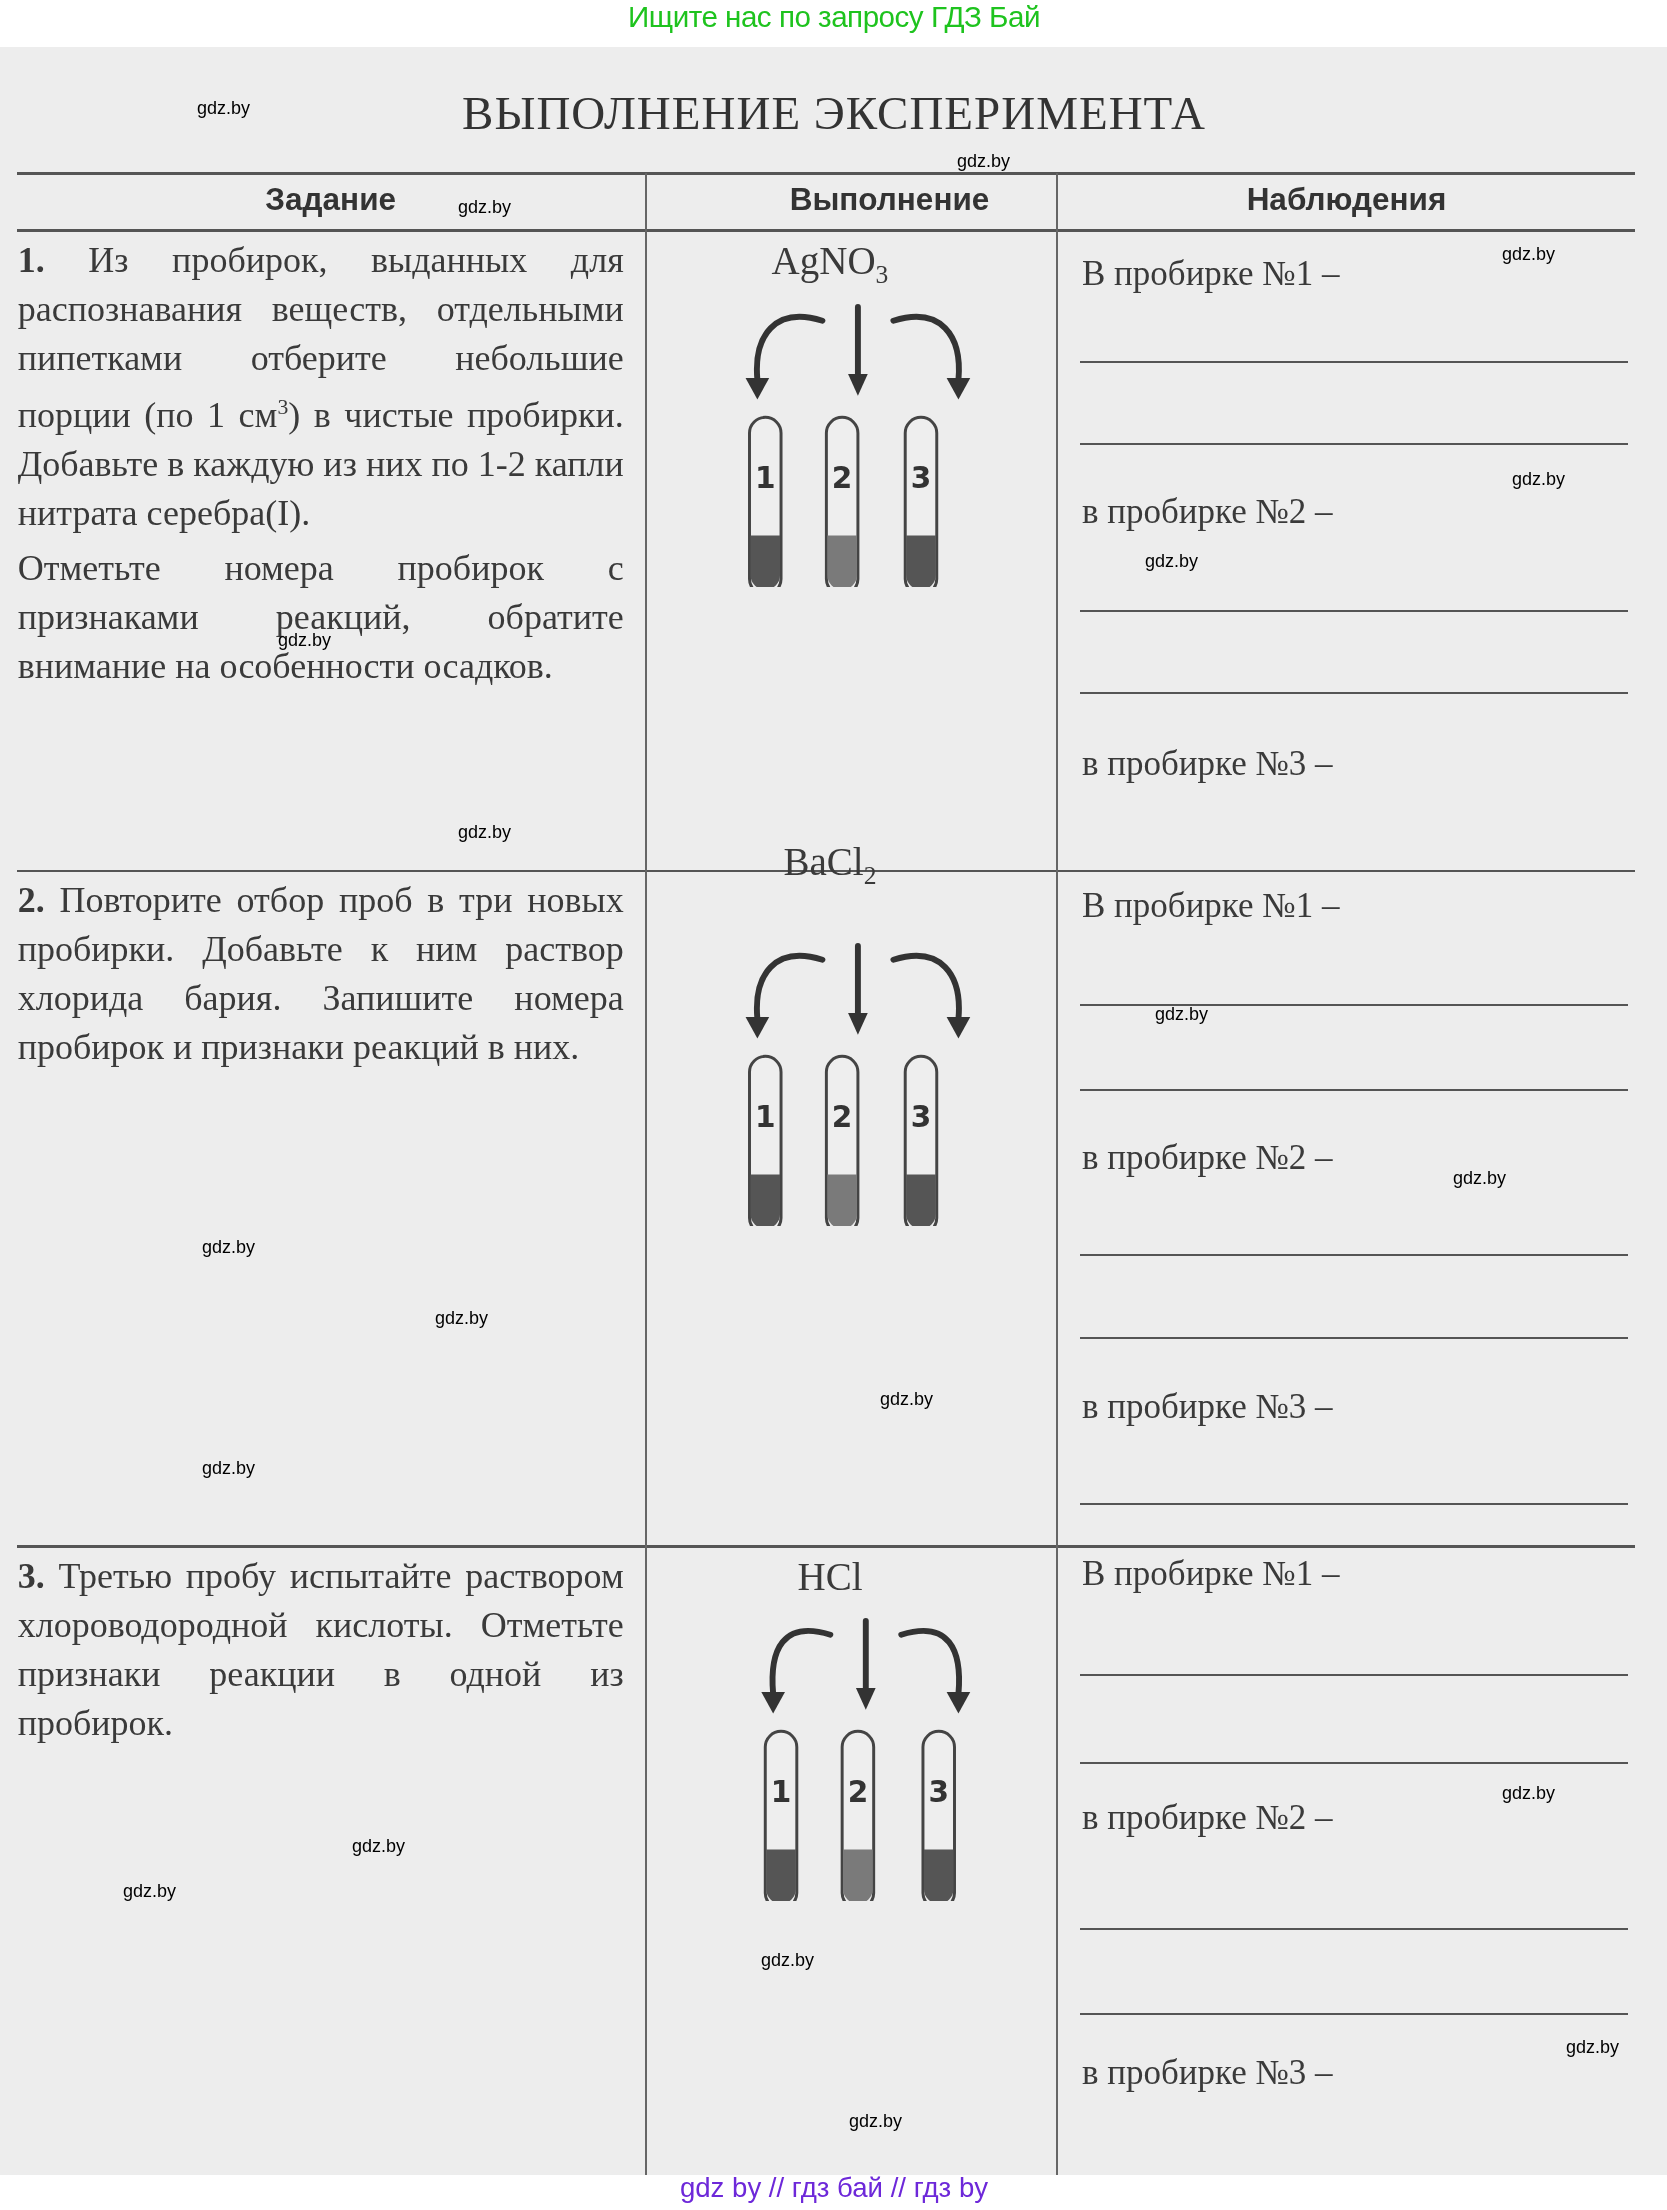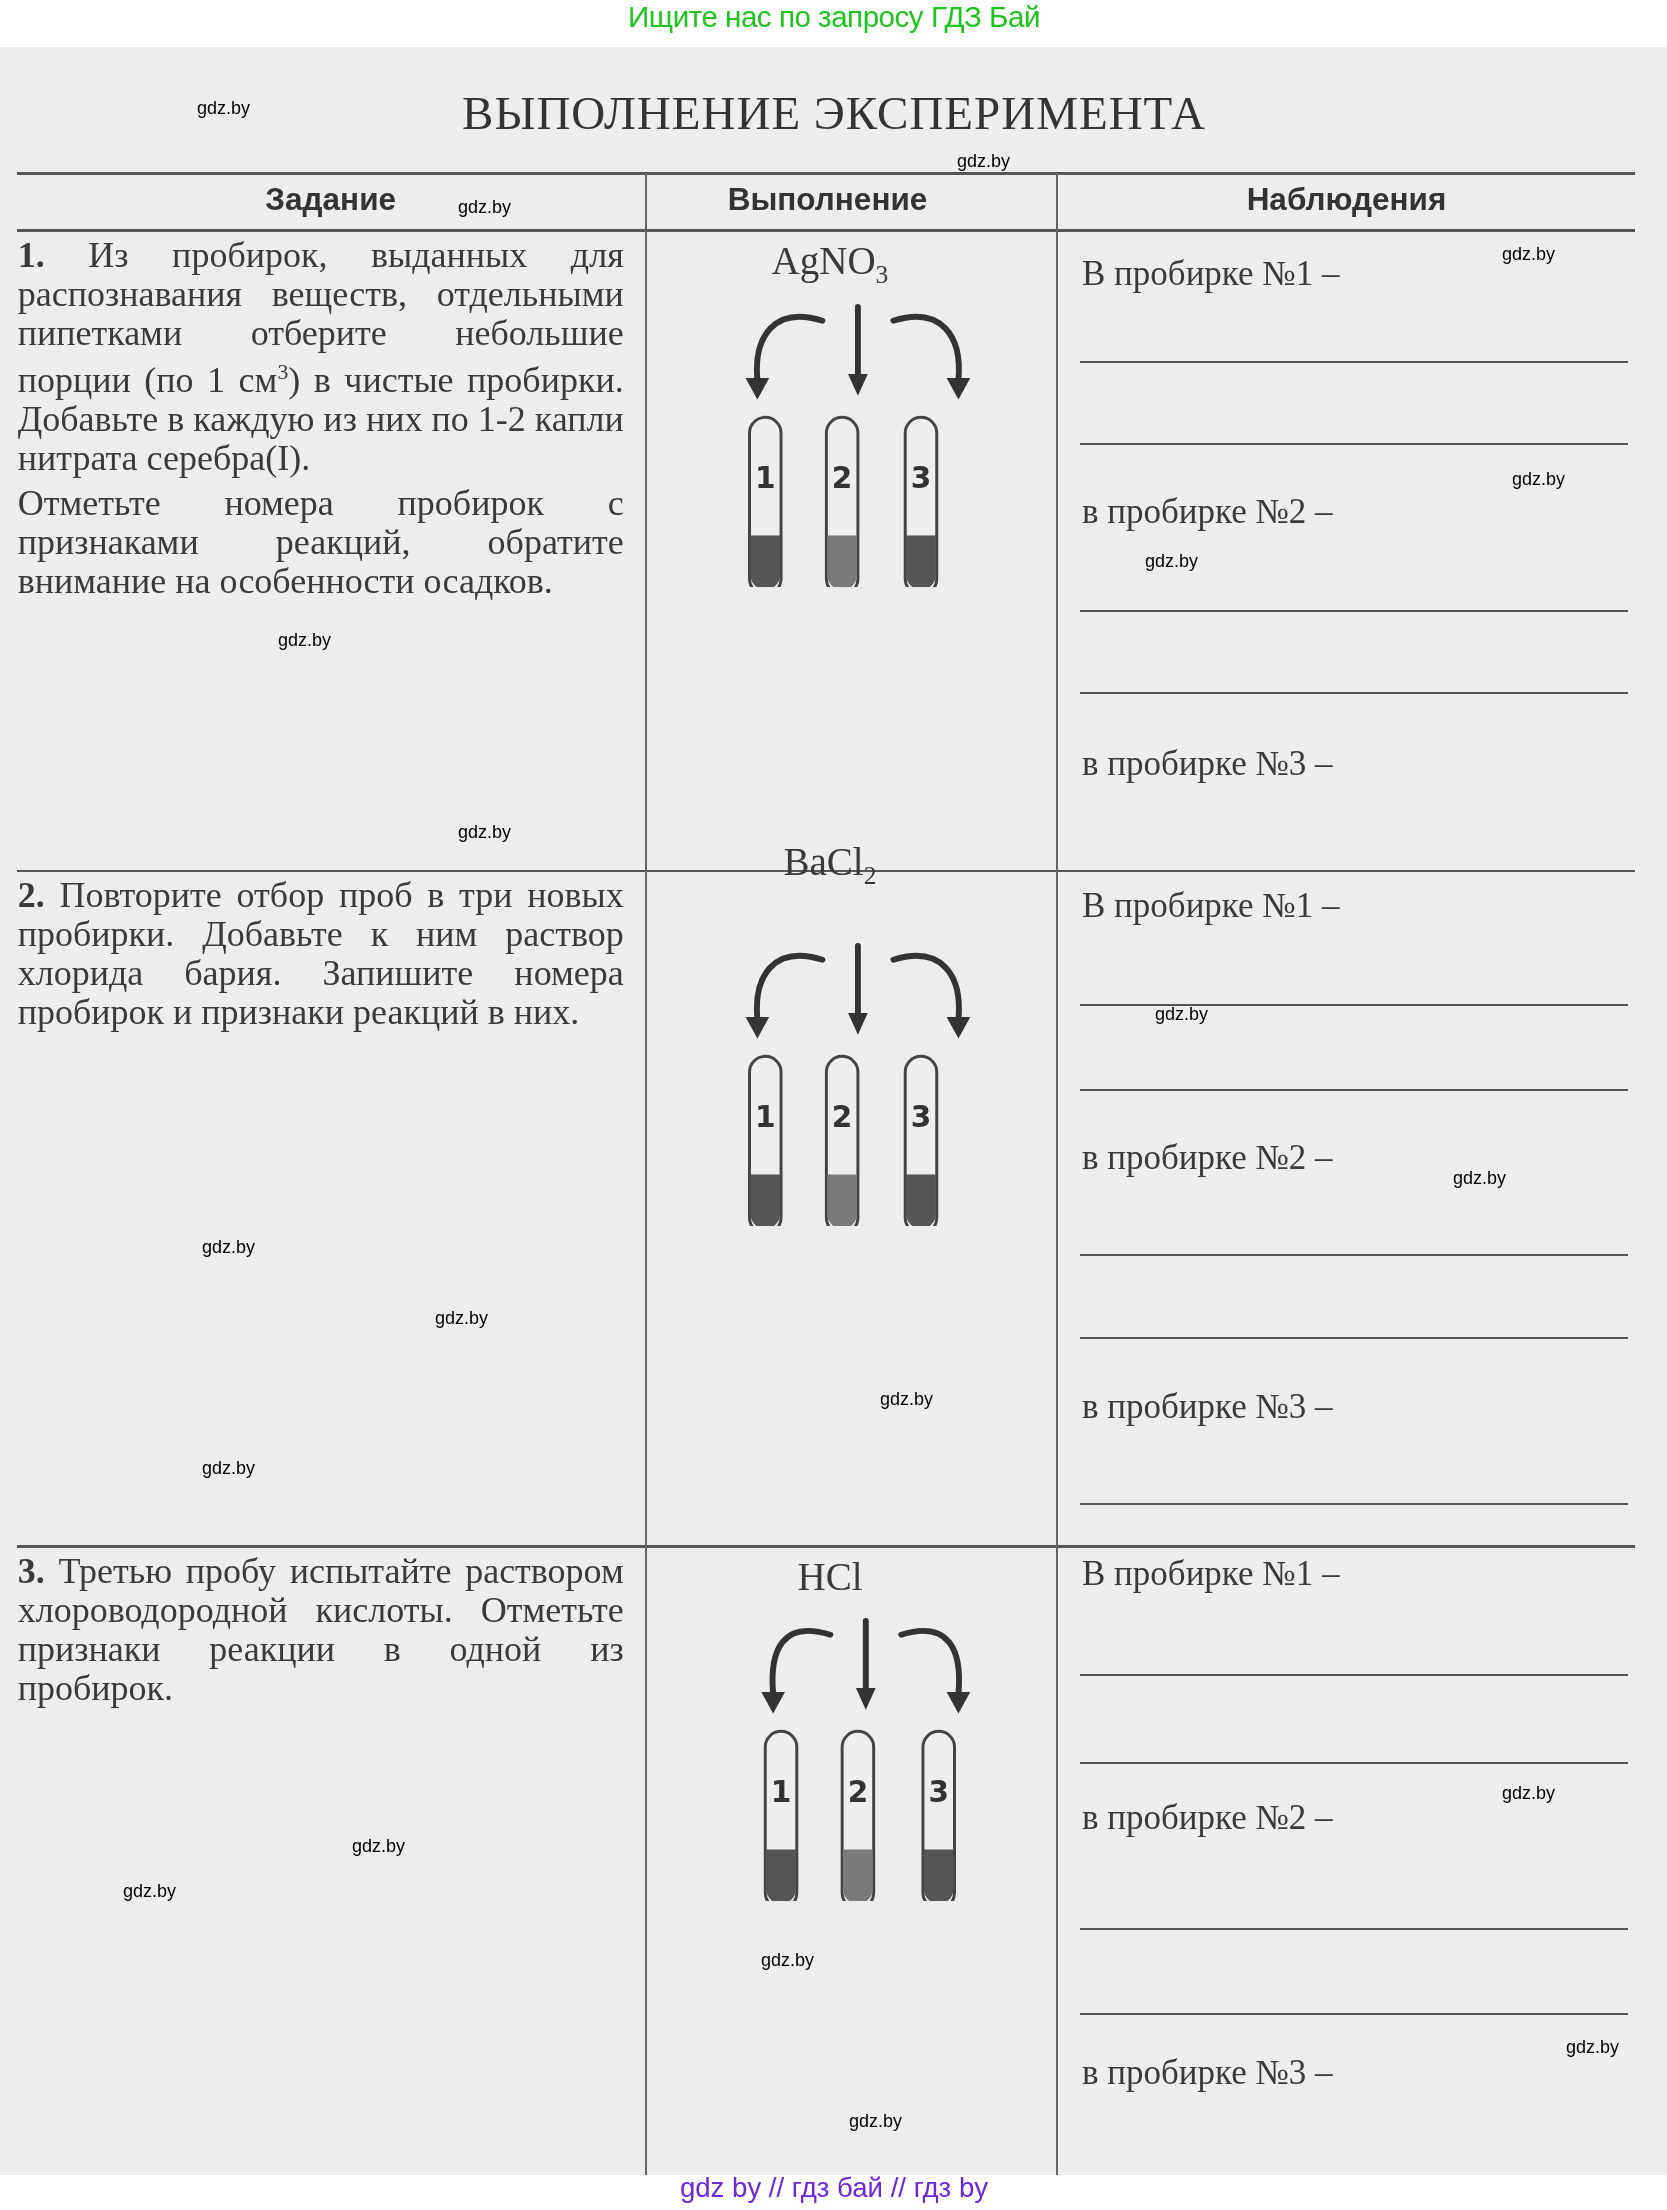--- a/index.html
+++ b/index.html
@@ -5,21 +5,21 @@
   html, body { margin:0; padding:0; }
   body { width:1668px; height:2211px; background:#ffffff; position:relative; overflow:hidden; font-family:"Liberation Serif","DejaVu Serif",serif; color:#3a3a3a; }
   .top-banner { position:absolute; left:0; top:0; width:1668px; height:47px; text-align:center; font-family:"Liberation Sans","DejaVu Sans",sans-serif; font-size:29.6px; line-height:33px; color:#1ec31e; letter-spacing:-0.5px; }
   .scan { position:absolute; left:0; top:47px; width:1668px; height:2128px; background:#ededed; }
   .title { position:absolute; left:0; width:1668px; text-align:center; color:#333; }
   .title.main { top:39px; font-size:47px; letter-spacing:1px; }
   .title.sub { top:99px; font-size:39px; }
   .hline { position:absolute; background:#555; }
   .vline { position:absolute; background:#666; width:2px; }
   .th { position:absolute; top:134px; font-family:"Liberation Sans","DejaVu Sans",sans-serif; font-weight:bold; font-size:31.5px; color:#333; text-align:center; }
-  .task { position:absolute; left:17.7px; width:606px; font-size:36px; line-height:39px; text-align:justify; color:#3a3a3a; }
+  .task { position:absolute; left:17.7px; width:606px; font-size:36px; line-height:49px; text-align:justify; color:#3a3a3a; }
   .task b { font-weight:bold; }
   .reagent { position:absolute; font-size:39px; color:#3a3a3a; text-align:center; width:366px; left:647px; }
   .reagent sub { font-size:25.6px; }
   .obs { position:absolute; left:1082px; font-size:35px; color:#3a3a3a; }
   .ansline { position:absolute; left:1080px; width:548px; height:2px; background:#555; }
   .wm { position:absolute; font-family:"Liberation Sans","DejaVu Sans",sans-serif; font-size:18px; color:#000; }
   .footer { position:absolute; left:0; top:2172px; width:1668px; text-align:center; font-family:"Liberation Sans","DejaVu Sans",sans-serif; font-size:27.6px; color:#6d28d9; }
   .diagram { position:absolute; left:647px; width:410px; height:296px; }
   .diagram svg { width:410px; height:296px; }
 </style>
@@ -32,21 +32,21 @@
   <div class="title main">ВЫПОЛНЕНИЕ  ЭКСПЕРИМЕНТА</div>
 
   <div class="hline" style="left:16.7px;top:125px;width:1618px;height:3px;"></div>
   <div class="hline" style="left:16.7px;top:182px;width:1618px;height:3px;"></div>
   <div class="hline" style="left:16.7px;top:823px;width:1618px;height:2px;"></div>
   <div class="hline" style="left:16.7px;top:1498px;width:1618px;height:3px;"></div>
   <div class="vline" style="left:645px;top:126px;height:2002px;"></div>
   <div class="vline" style="left:1056px;top:126px;height:2002px;"></div>
 
   <div class="th" style="left:16.7px;width:628px;">Задание</div>
-  <div class="th" style="left:623px;width:409px;">Выполнение</div>
+  <div class="th" style="left:685px;width:409px;">Выполнение</div>
   <div class="th" style="left:1058px;width:577px;">Наблюдения</div>
 
   <div class="task" style="top:189px;">
     <b>1.</b>
     <span>Из пробирок, выданных для распознавания веществ, отдельными пипетками отберите небольшие порции (по 1 см</span><sup style="font-size:21.7px;">3</sup><span>) в чистые пробирки. Добавьте в каждую из них по 1-2 капли нитрата серебра(I).</span>
     <div style="margin-top:5.9px;">Отметьте номера пробирок с признаками реакций, обратите внимание на особенности осадков.</div>
   </div>
 
   <div class="reagent" style="top:191px;">
     <span>AgNO</span><sub>3</sub>

